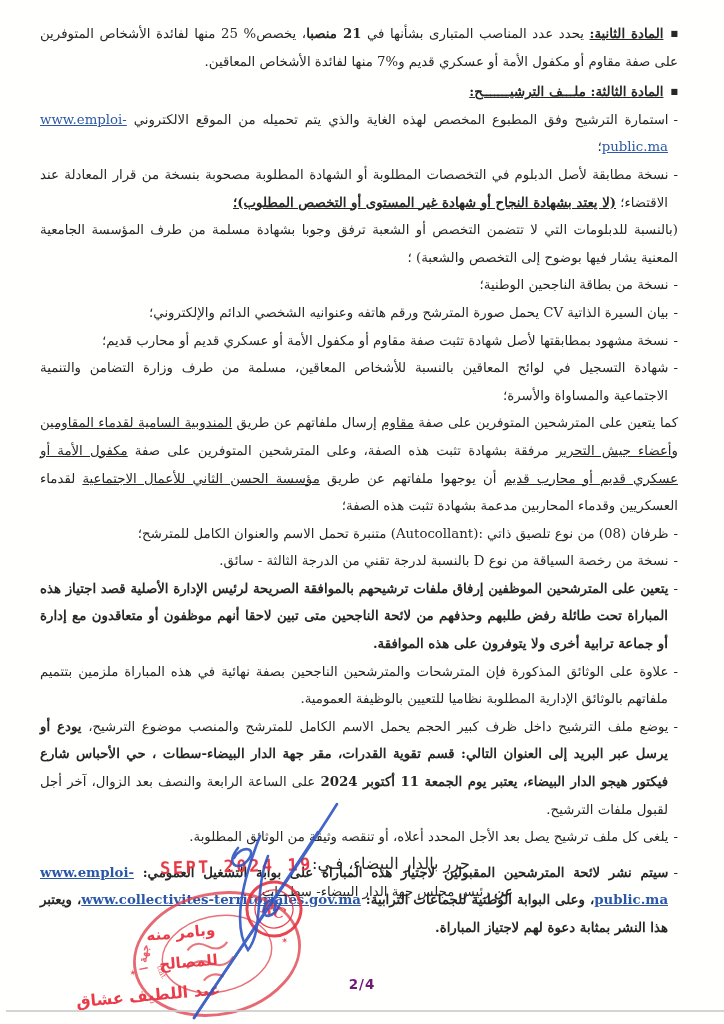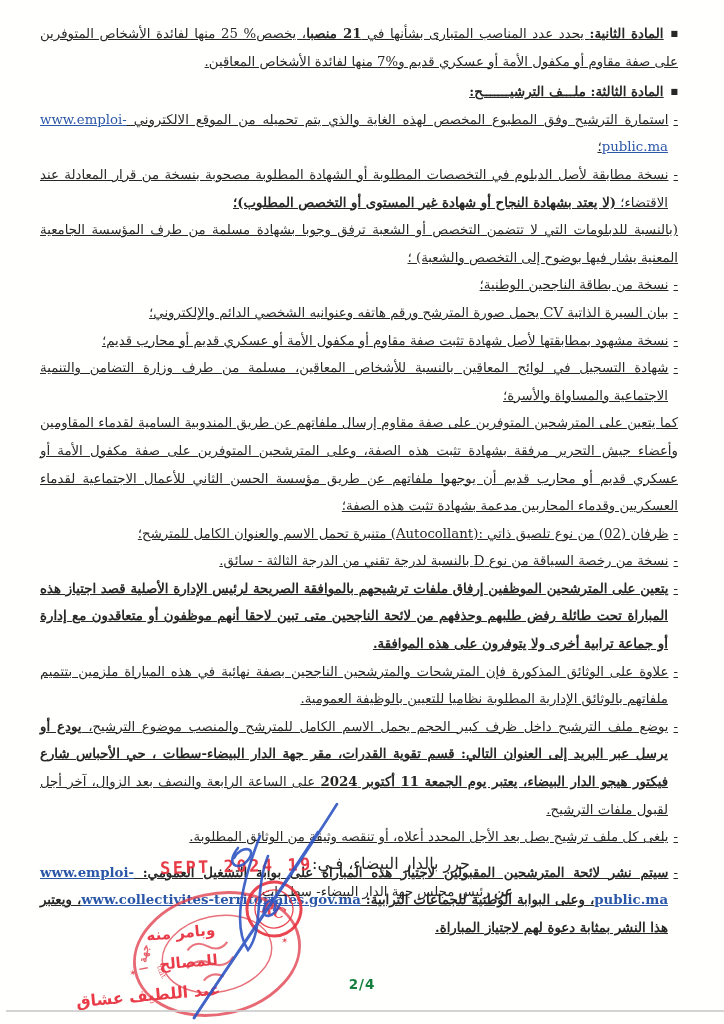--- a/index.html
+++ b/index.html
@@ -10,21 +10,21 @@
     color:#272727;
   }
   .content{
     position:absolute;top:20px;right:46px;left:40px;
     font-size:13.3px;line-height:27.6px;text-align:justify;
   }
   p{margin:0;}
   .gap-sm{margin-top:3px;}
   .bullet{font-size:8px;vertical-align:2px;margin-left:7px;display:inline-block;}
   .h{font-weight:bold;text-decoration:underline;}
-  .item{padding-right:10px;text-indent:-10px;text-decoration:underline;}
+  .item{padding-right:10px;text-indent:-10px;}
   .flush{padding-right:0;text-indent:0;}
   .dash{margin-left:5px;}
   .b{font-weight:bold;}
   .u{text-decoration:underline;}
   .bu{font-weight:bold;text-decoration:underline;}
   .link{color:#2b57a8;text-decoration:underline;cursor:pointer;}
   .intro{margin-right:44px;}
   .notes-head{margin-top:4px;}
   .marker{margin-left:9px;font-size:13px;vertical-align:-1px;}
   .pubnote{margin-top:8px;}
@@ -53,21 +53,21 @@
     transform:rotate(-5deg);
     color:#e8323f;font-weight:bold;font-size:15px;line-height:30px;
     text-align:left;font-family:"DejaVu Sans","Liberation Sans",sans-serif;
     opacity:.95;
   }
   .stamp-side div{text-align:right;}
   .stamp-side .nm{font-size:16px;}
   .sig-scribble{position:absolute;left:84px;top:-54px;width:302px;height:232px;z-index:5;}
   .page-number{
     position:absolute;left:0;right:0;top:130px;text-align:center;
-    color:#15803d;font-weight:bold;font-size:13.5px;letter-spacing:1px;
+    color:#701a75;font-weight:bold;font-size:13.5px;letter-spacing:1px;
     font-family:"DejaVu Sans","Liberation Sans",sans-serif;direction:ltr;
   }
   .scan-edge{position:absolute;left:6px;right:0;top:1010px;height:2px;background:#cccccc;opacity:.85;}
 </style>
 </head>
 <body>
 
 <div class="page">
   <div class="content">
 
@@ -86,21 +86,21 @@
     <p class="item"><span class="dash">-</span><span>نسخة من بطاقة الناجحين الوطنية؛</span></p>
 
     <p class="item"><span class="dash">-</span><span>بيان السيرة الذاتية CV يحمل صورة المترشح ورقم هاتفه وعنوانيه الشخصي الدائم والإلكتروني؛</span></p>
 
     <p class="item"><span class="dash">-</span><span>نسخة مشهود بمطابقتها لأصل شهادة تثبت صفة مقاوم أو مكفول الأمة أو عسكري قديم أو محارب قديم؛</span></p>
 
     <p class="item"><span class="dash">-</span><span>شهادة التسجيل في لوائح المعاقين بالنسبة للأشخاص المعاقين، مسلمة من طرف وزارة التضامن والتنمية الاجتماعية والمساواة والأسرة؛</span></p>
 
     <p class="item flush"><span>كما يتعين على المترشحين المتوفرين على صفة </span><span class="u">مقاوم</span><span> إرسال ملفاتهم عن طريق </span><span class="u">المندوبية السامية لقدماء المقاومين وأعضاء جيش التحرير</span><span> مرفقة بشهادة تثبت هذه الصفة، وعلى المترشحين المتوفرين على صفة </span><span class="u">مكفول الأمة أو عسكري قديم أو محارب قديم</span><span> أن يوجهوا ملفاتهم عن طريق </span><span class="u">مؤسسة الحسن الثاني للأعمال الاجتماعية</span><span> لقدماء العسكريين وقدماء المحاربين مدعمة بشهادة تثبت هذه الصفة؛</span></p>
 
-    <p class="item"><span class="dash">-</span><span>ظرفان (02) من نوع تلصيق ذاتي :(Autocollant) متنبرة تحمل الاسم والعنوان الكامل للمترشح؛</span></p>
+    <p class="item"><span class="dash">-</span><span>ظرفان (08) من نوع تلصيق ذاتي :(Autocollant) متنبرة تحمل الاسم والعنوان الكامل للمترشح؛</span></p>
 
     <p class="item"><span class="dash">-</span><span>نسخة من رخصة السياقة من نوع D بالنسبة  لدرجة تقني من الدرجة الثالثة - سائق.</span></p>
 
     <p class="item"><span class="dash">-</span><span class="b">يتعين على المترشحين الموظفين إرفاق ملفات ترشيحهم بالموافقة الصريحة لرئيس الإدارة الأصلية قصد اجتياز هذه المباراة تحت طائلة رفض طلبهم وحذفهم من لائحة الناجحين متى تبين لاحقا أنهم موظفون أو متعاقدون مع إدارة أو جماعة ترابية أخرى ولا يتوفرون على هذه الموافقة.</span></p>
 
     <p class="item"><span class="dash">-</span><span>علاوة على الوثائق المذكورة فإن المترشحات والمترشحين الناجحين بصفة نهائية في هذه المباراة ملزمين بتتميم ملفاتهم بالوثائق الإدارية المطلوبة نظاميا للتعيين بالوظيفة العمومية.</span></p>
 
 
     <p class="item"><span class="dash">-</span><span>يوضع ملف الترشيح داخل ظرف كبير الحجم يحمل الاسم الكامل للمترشح والمنصب موضوع الترشيح، </span><span class="b">يودع أو يرسل عبر البريد إلى العنوان التالي: قسم تقوية القدرات، مقر جهة الدار البيضاء-سطات ، حي الأحباس شارع فيكتور هيجو الدار البيضاء، يعتبر يوم الجمعة 11 أكتوبر 2024</span><span> على الساعة الرابعة والنصف بعد الزوال، آخر أجل لقبول ملفات الترشيح.</span></p>
 

